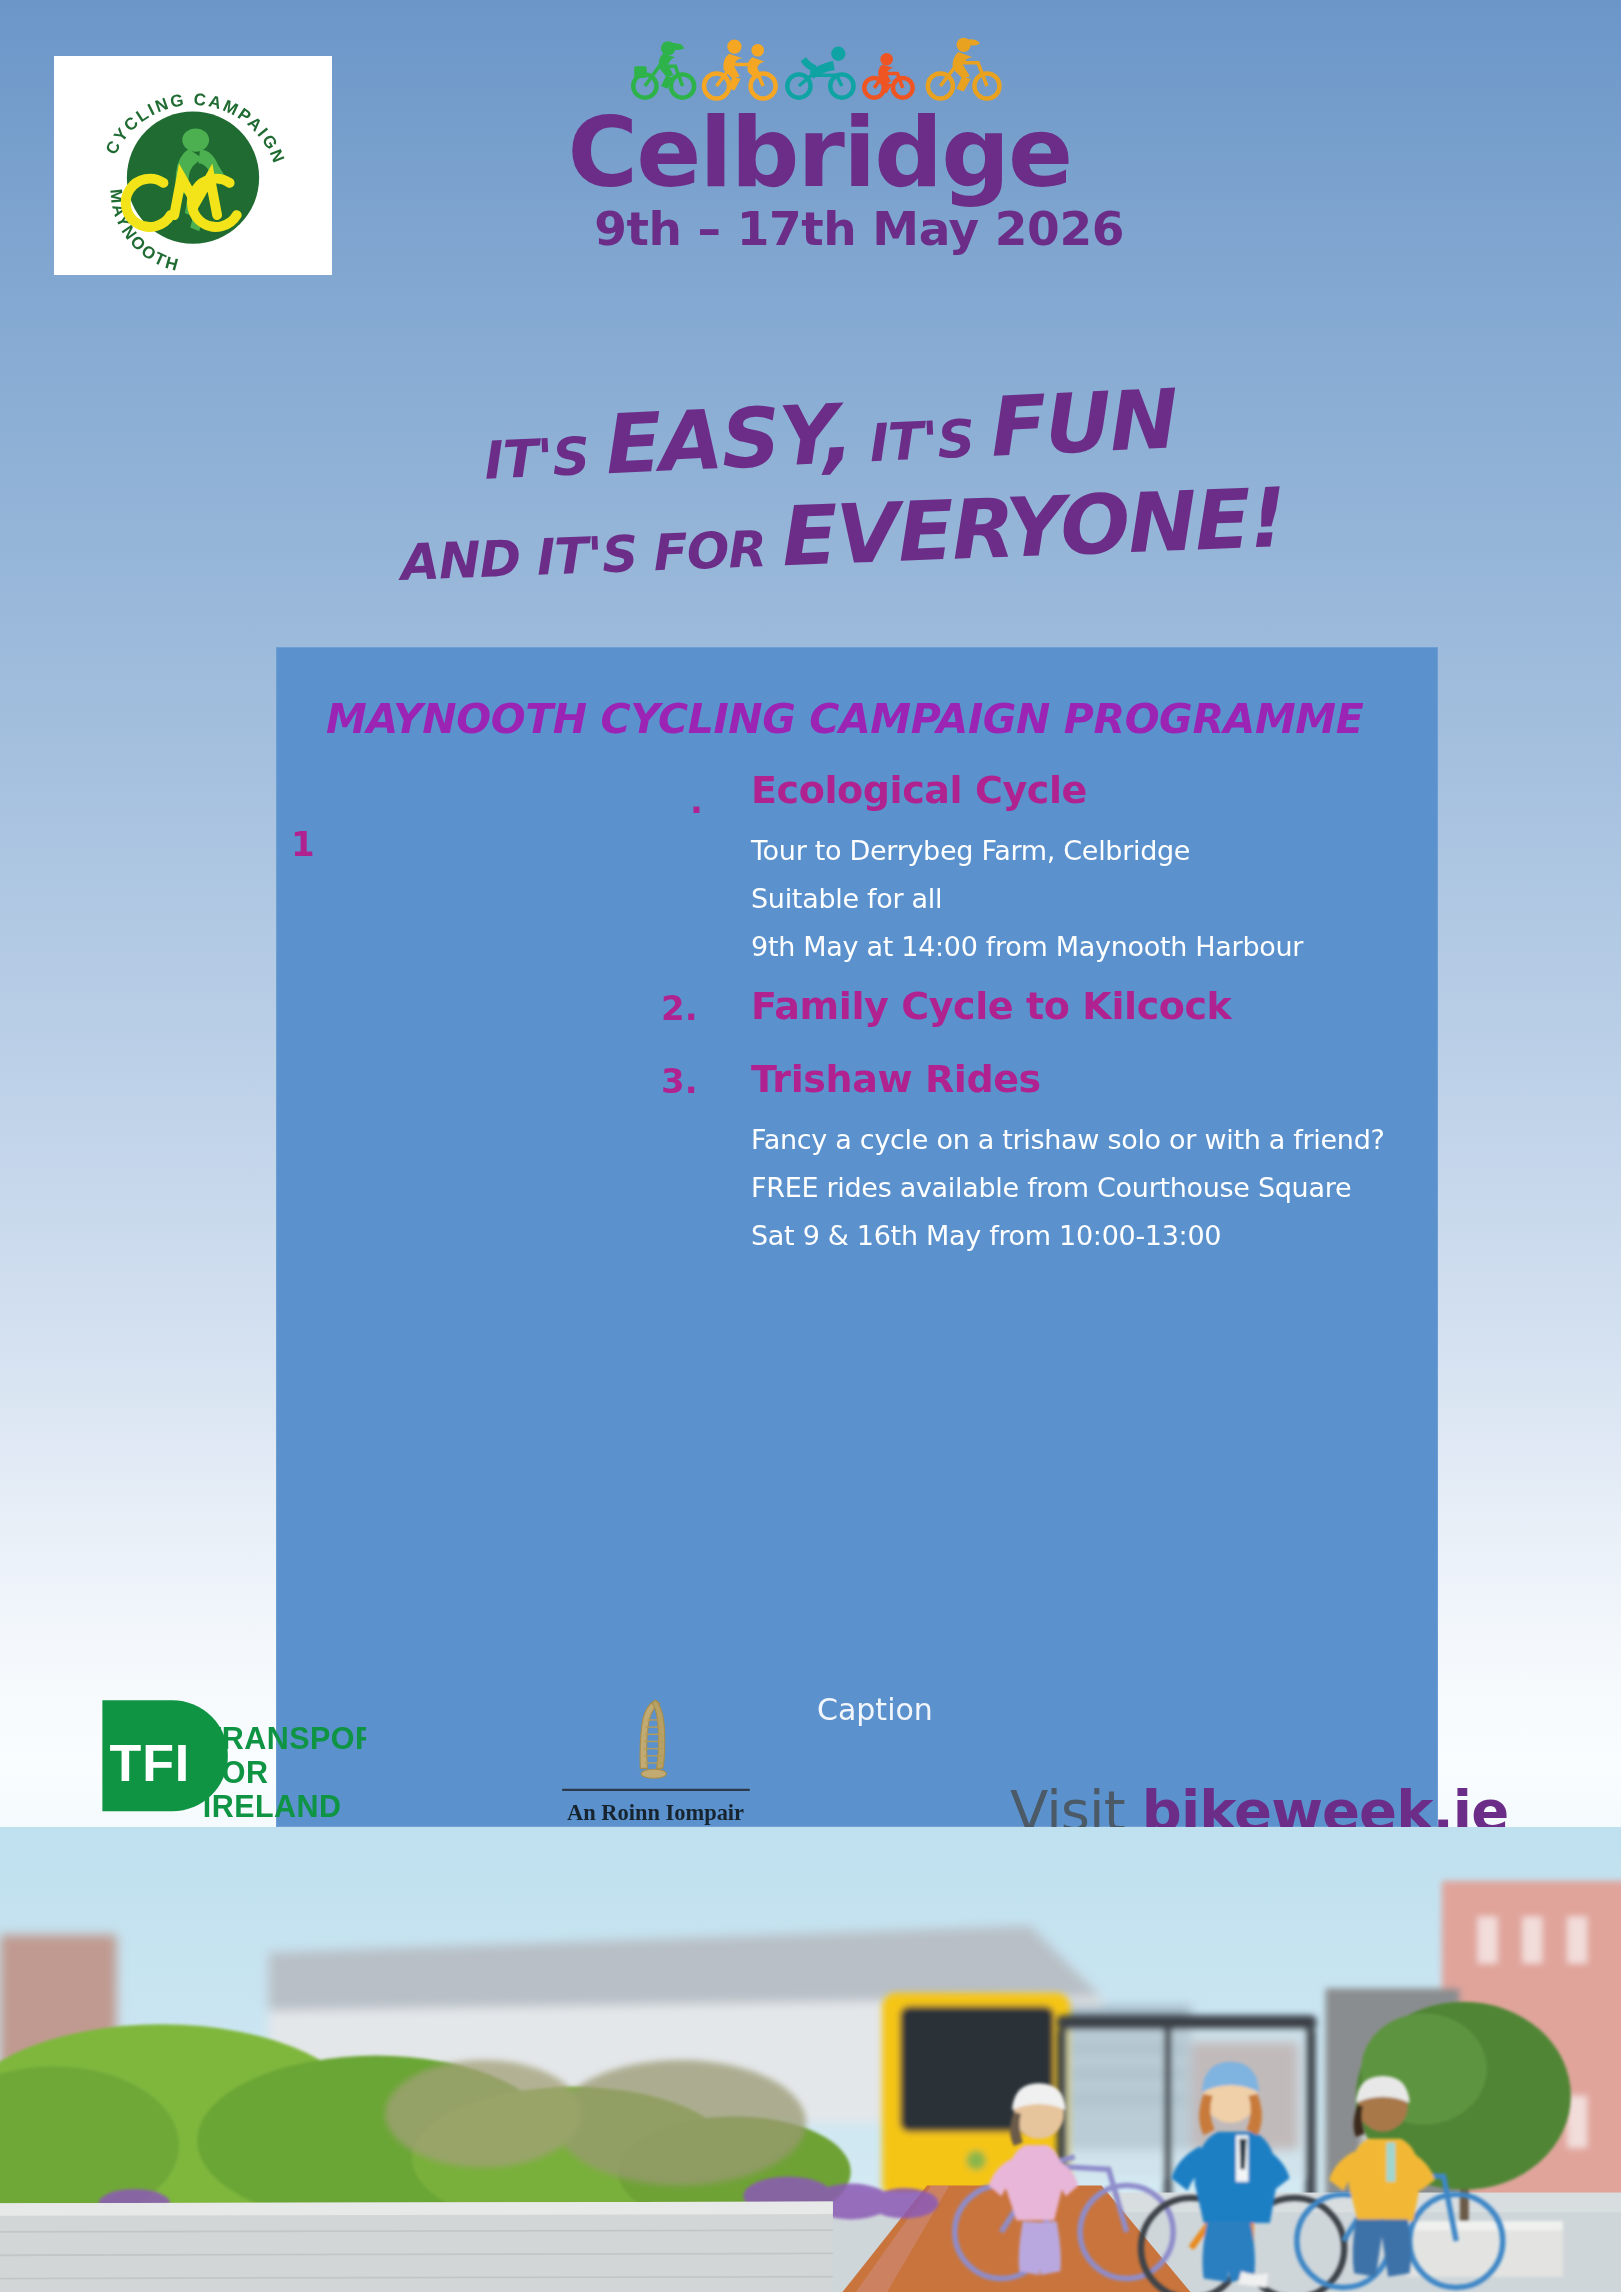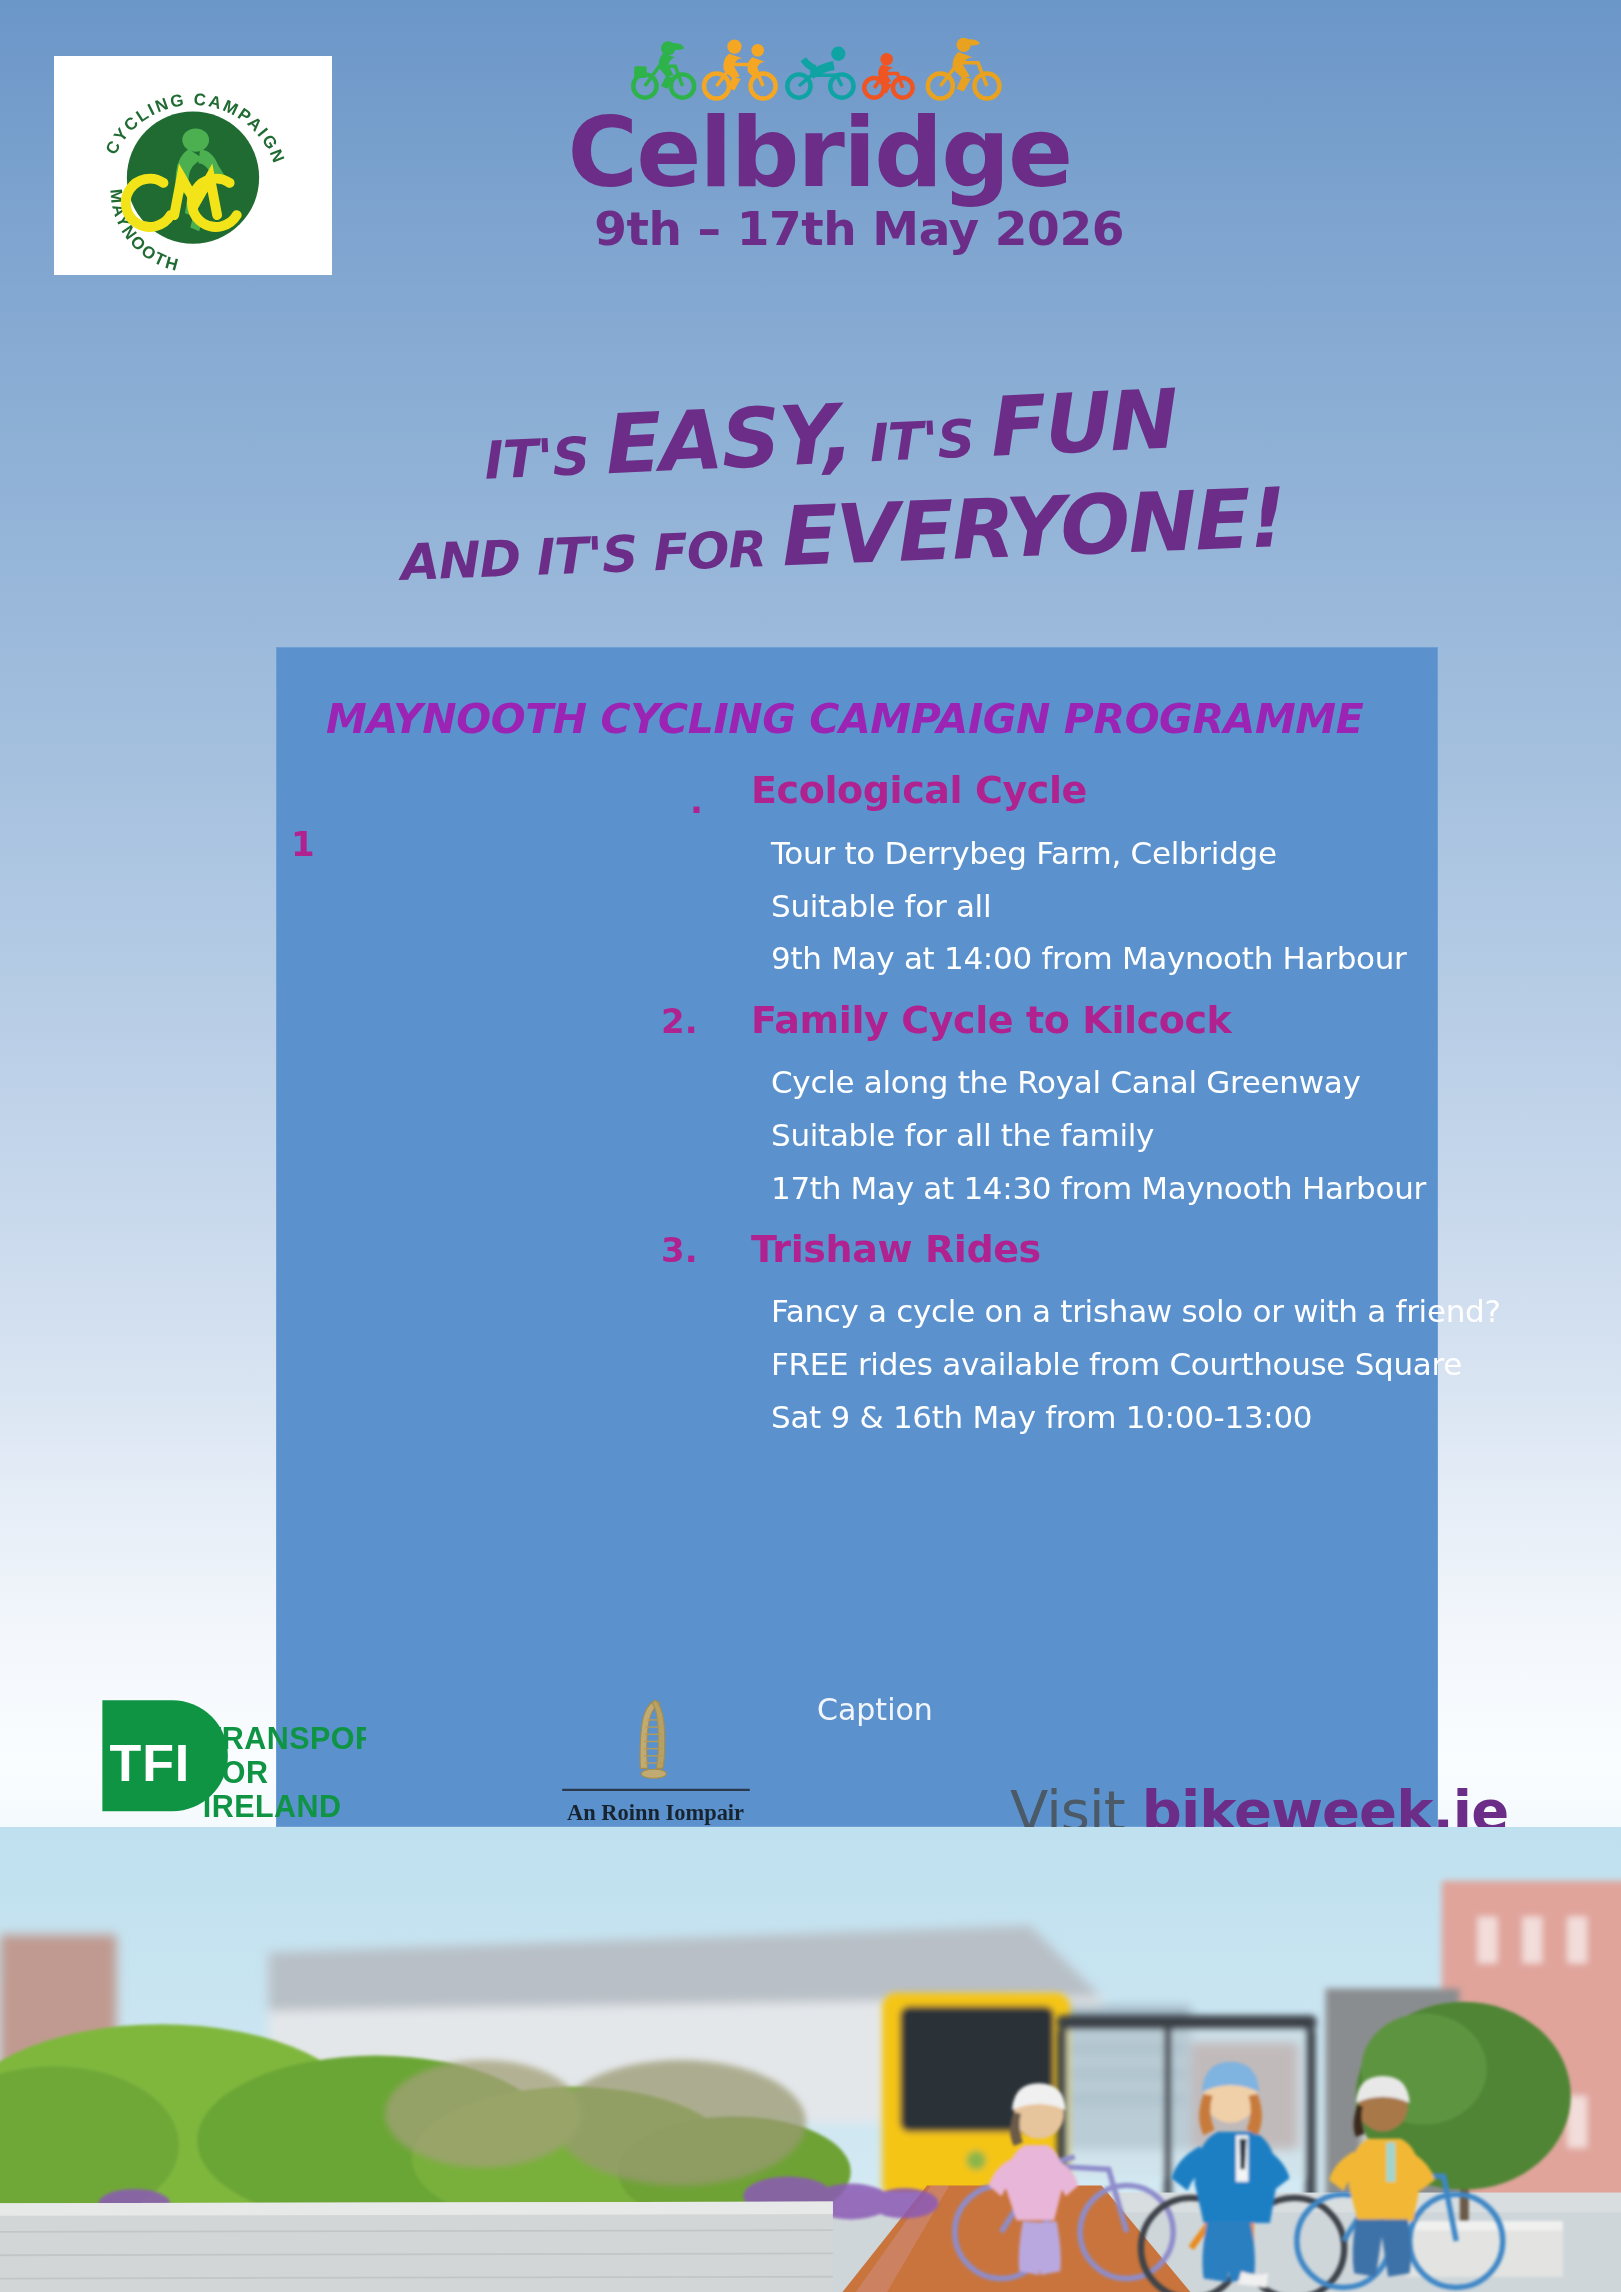--- a/index.html
+++ b/index.html
@@ -147,27 +147,26 @@
     color: #b0228f;
     white-space: nowrap;
   }
   .event-lines {
     margin-left: 475px;
     padding-top: 16px;
   }
   .event-line {
     font-family: "DejaVu Sans", sans-serif;
     font-weight: 400;
-    font-size: 31px;
+    font-size: 27px;
     line-height: 1.12;
     color: #ffffff;
     margin-bottom: 18px;
     white-space: nowrap;
     letter-spacing: -0.3px;
-    margin-left: 20px;
   }
   .quirk-dot {
     position: absolute;
     left: 414px; top: 9px;
     font-family: "DejaVu Sans", sans-serif;
     font-weight: 700;
     font-size: 34px;
     color: #b0228f;
   }
   .quirk-one {
@@ -345,25 +344,20 @@
           <div class="event-line">Tour to Derrybeg Farm, Celbridge</div>
           <div class="event-line">Suitable for all</div>
           <div class="event-line">9th May at 14:00 from Maynooth Harbour</div>
         </div>
       </div>
 
       <div class="event">
         <div class="event-head">
           <span class="event-num">2.</span>
           <span class="event-title">Family Cycle to Kilcock</span>
-        </div>
-        <div class="event-lines">
-          <div class="event-line">Cycle along the Royal Canal Greenway</div>
-          <div class="event-line">Suitable for all the family</div>
-          <div class="event-line">17th May at 14:30 from Maynooth Harbour</div>
         </div>
       </div>
 
       <div class="event">
         <div class="event-head">
           <span class="event-num">3.</span>
           <span class="event-title">Trishaw Rides</span>
         </div>
         <div class="event-lines">
           <div class="event-line">Fancy a cycle on a trishaw solo or with a friend?</div>

